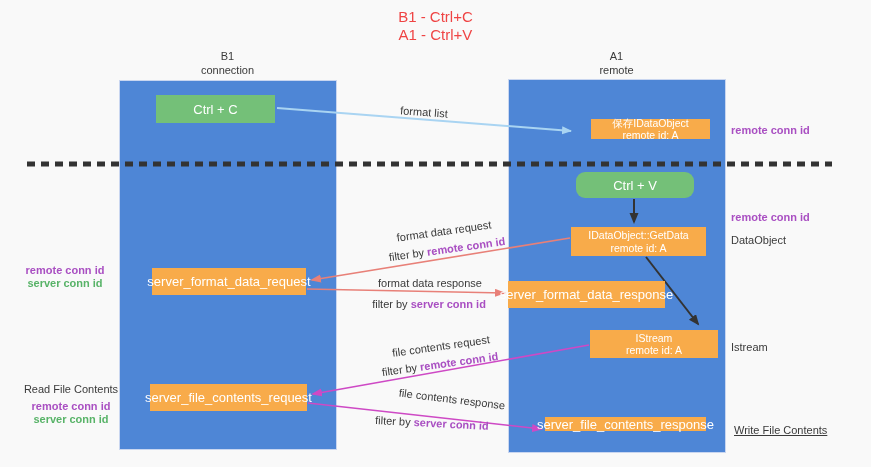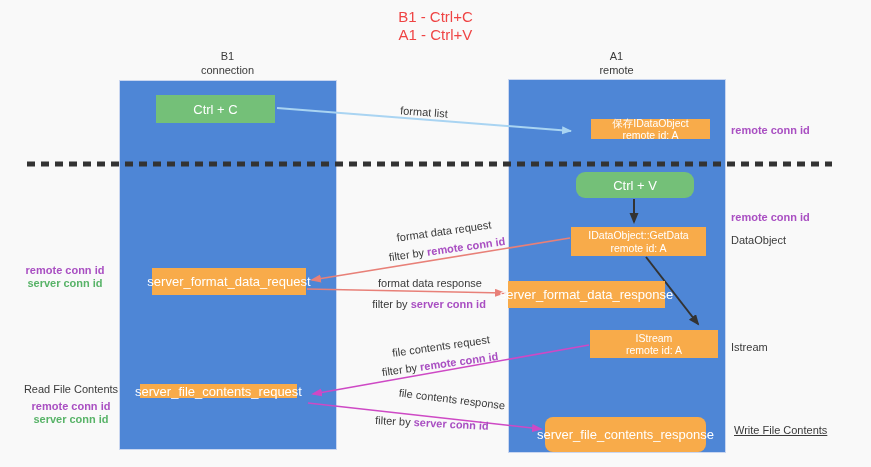--- a/index.html
+++ b/index.html
@@ -42,22 +42,22 @@
   .node.green{background:#74c078;}
   .node.orange{background:#f8ab4a;}
   .node.two{font-size:10.5px;line-height:12.5px;}
   .n-ctrl-c{left:156px;top:95px;width:119px;height:28px;}
   .n-save{left:568px;top:119px;width:119px;height:20px;margin-left:23px;}
   .n-ctrl-v{left:576px;top:172px;width:118px;height:26px;border-radius:9px;}
   .n-getdata{left:571px;top:227px;width:135px;height:29px;}
   .n-fmt-req{left:152px;top:268px;width:154px;height:27px;}
   .n-fmt-resp{left:508px;top:281px;width:157px;height:27px;}
   .n-istream{left:590px;top:330px;width:128px;height:28px;}
-  .n-file-req{left:140px;top:384px;width:157px;height:14px;}
-  .n-file-resp{left:545px;top:417px;width:161px;height:35px;border-radius:8px;}
+  .n-file-req{left:150px;top:384px;width:157px;height:27px;}
+  .n-file-resp{left:545px;top:417px;width:161px;height:14px;}
   .elabel{
     position:absolute;
     font-size:11px;color:#3a3a3a;white-space:nowrap;
     transform:translate(-50%,-50%);
   }
   .tilt-n8{transform:translate(-50%,-50%) rotate(-8deg);}
   .tilt-p7{transform:translate(-50%,-50%) rotate(7deg);}
   .tilt-p4{transform:translate(-50%,-50%) rotate(4deg);}
   .tilt-p3{transform:translate(-50%,-50%) rotate(3deg);}
   .conn-purple{color:#a94fc2;font-weight:bold;}

